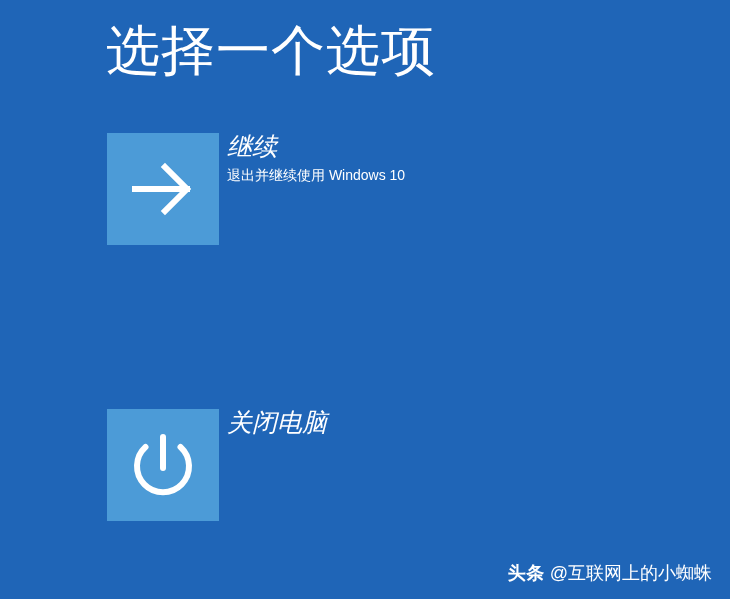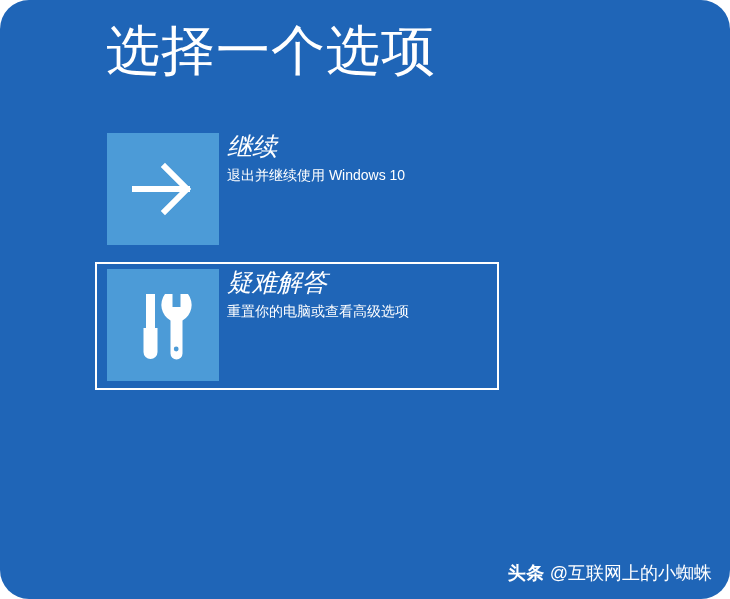--- a/index.html
+++ b/index.html
@@ -98,60 +98,52 @@
     font-family: Liberation Serif, serif;
   }
   #watermark .wm-handle {
     font-weight: 500;
     margin-left: 5px;
   }
 </style>
 </head>
 <body>
 
-<div id="screen" style="background: rgb(31, 101, 183); border-radius: 29px;">
+<div id="screen" style="background: rgb(31, 101, 183);">
 
   <div id="page-title">选择一个选项</div>
 
   <div class="option-row" id="option-0" style="border-color: transparent;">
     <div class="option-tile" style="background: rgb(76, 155, 215);">
       <svg class="icon-svg" viewBox="0 0 112 112">
         <g fill="none" stroke="#FFFFFF" stroke-width="6" stroke-linecap="square" stroke-linejoin="miter">
           <line x1="28" y1="56" x2="80" y2="56"></line>
           <polyline points="58,34 80,56 58,78"></polyline>
         </g>
       </svg>
     </div>
     <div class="option-text">
       <div class="option-title">继续</div>
       <div class="option-sub">退出并继续使用 Windows 10</div>
     </div>
   </div>
 
-  <div class="option-row selected" id="option-1" style="border-color: rgb(255, 255, 255);">
+
+  <div class="option-row" id="option-2" style="border-color: transparent;">
     <div class="option-tile" style="background: rgb(76, 155, 215);">
       <svg class="icon-svg" viewBox="0 0 112 112">
-        <g fill="#FFFFFF">
-
-          <path d="M39 25 h9 v34 h-9 z"></path>
-          <path d="M36.5 59 h14 v24 a7 7 0 0 1 -14 0 z"></path>
-
-          <path d="M58 25 h7.5 v13 h8 v-13 h7.5
-                   a18 18 0 0 1 -5.5 26.5
-                   v33 a6 6 0 0 1 -12 0
-                   v-33
-                   a18 18 0 0 1 -5.5 -26.5 z"></path>
-          <circle cx="69.2" cy="80" r="2.4" fill="#4C9BD7"></circle>
+        <g fill="none" stroke="#FFFFFF" stroke-width="6" stroke-linecap="round">
+          <path d="M38.5 38 a26 26 0 1 0 35 0"></path>
+          <line x1="56" y1="28" x2="56" y2="59"></line>
         </g>
       </svg>
     </div>
     <div class="option-text">
-      <div class="option-title">疑难解答</div>
-      <div class="option-sub">重置你的电脑或查看高级选项</div>
+      <div class="option-title">关闭电脑</div>
+
     </div>
   </div>
-
 
   <div id="watermark">
     <span class="wm-brand">头条</span><span class="wm-handle">@互联网上的小蜘蛛</span>
   </div>
 
 </div>
 
 </body></html>

